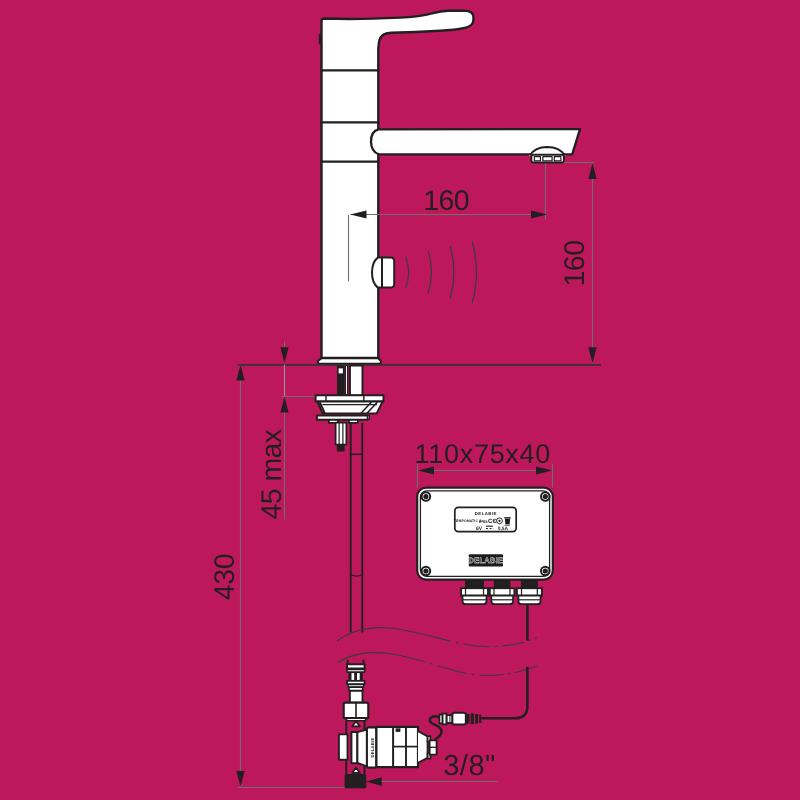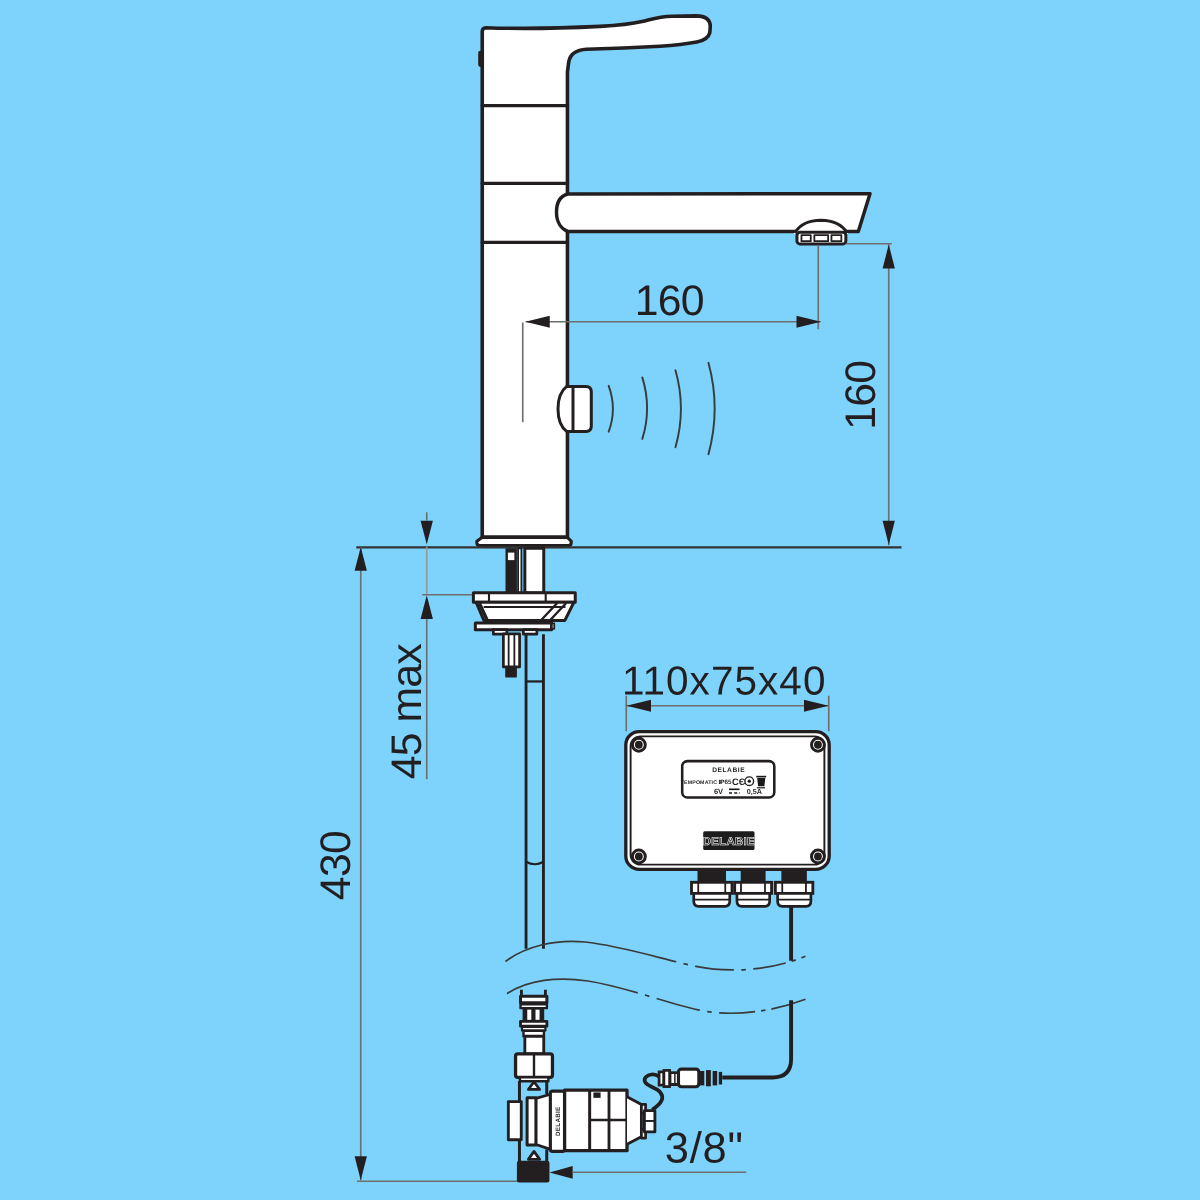--- a/index.html
+++ b/index.html
@@ -1,16 +1,16 @@
 <!DOCTYPE html>
 <html><head>
 <meta charset="utf-8">
 <style>
   html,body{margin:0;padding:0;background:#fff;}
-  #page{width:800px;height:800px;position:relative;background:#7dd3fc;overflow:hidden;}
+  #page{width:800px;height:800px;position:relative;background:#be185d;overflow:hidden;}
   svg{position:absolute;top:0;left:0;}
   text{font-family:"Liberation Sans",sans-serif;fill:#231f20;text-rendering:geometricPrecision;}
 </style>
 </head>
 <body>
 <div id="page">
 <svg width="800" height="800" viewBox="0 0 800 800">
 
   <g stroke="#231f20" fill="none" stroke-linejoin="round" stroke-linecap="round">
     <path d="M 321.5 358 L 321.5 21 Q 321.5 18.5 324 18.45

